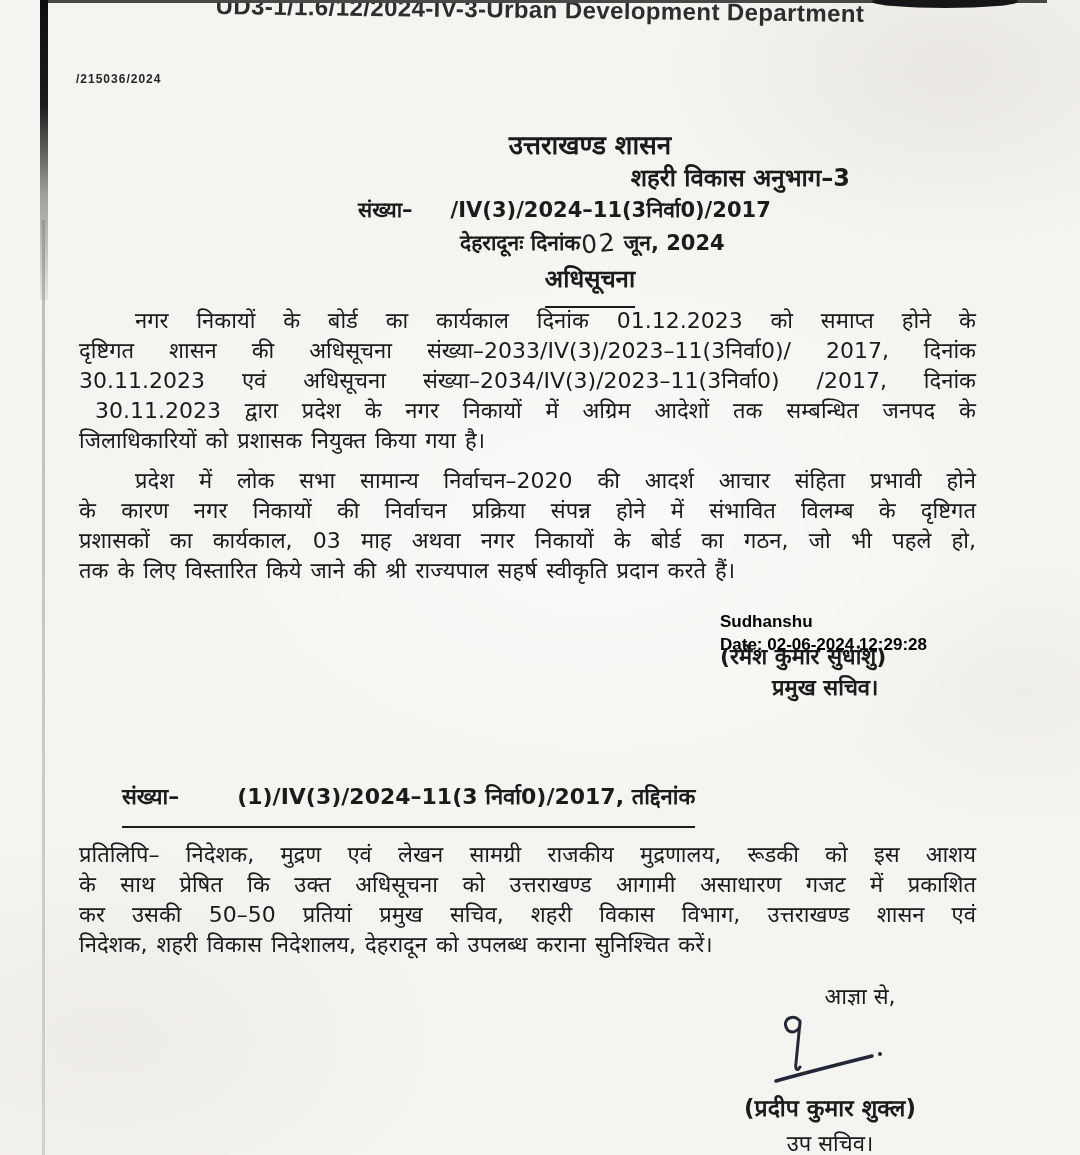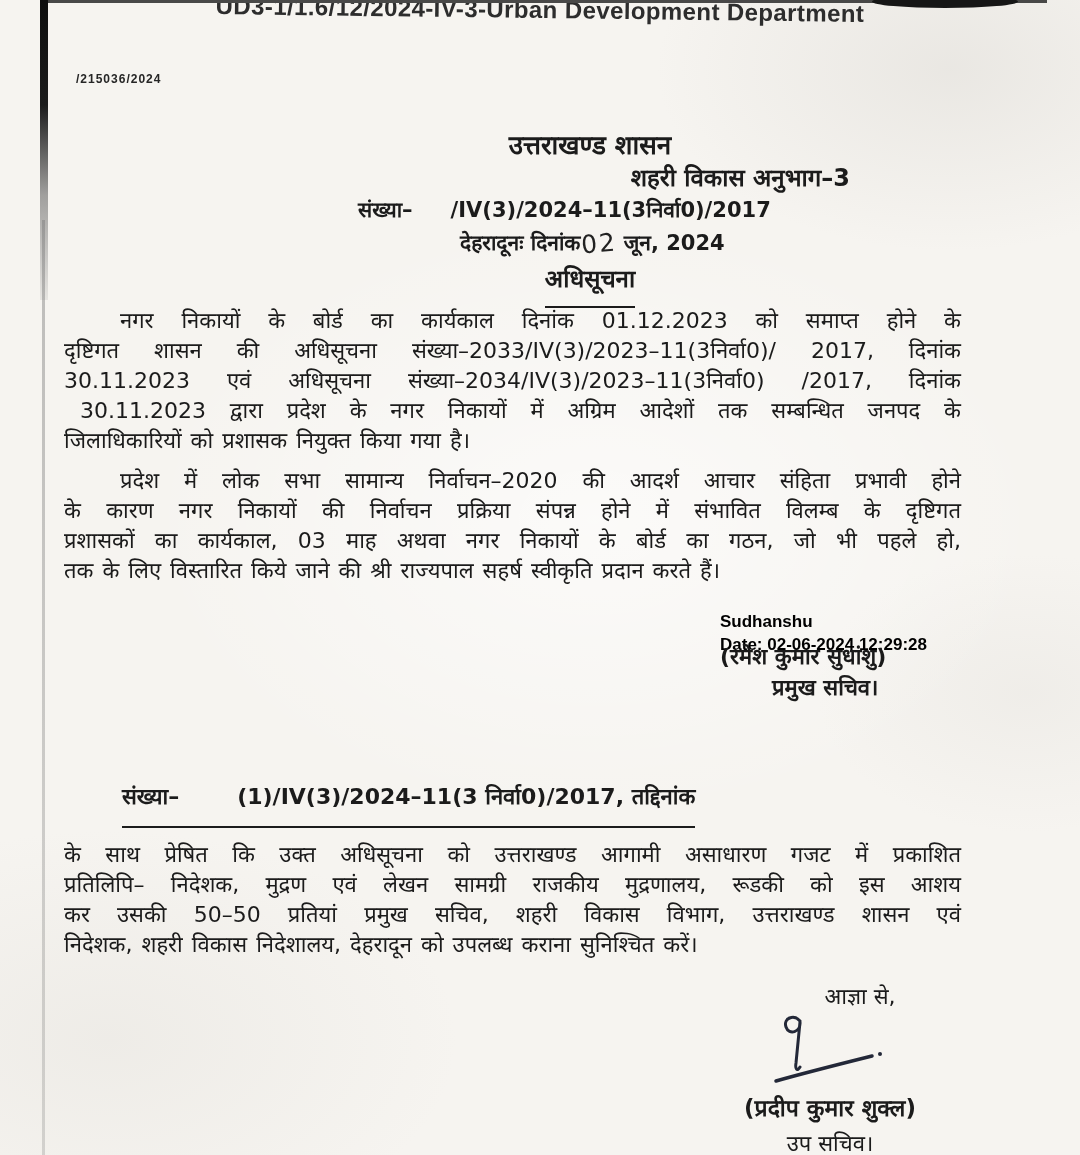--- a/index.html
+++ b/index.html
@@ -71,21 +71,21 @@
     transform: rotate(-5deg) translateY(2px);
     letter-spacing: 2px; color: #222;
   }
   .t-subject { text-align: center; margin-top: 2px; }
   .t-subject span {
     display: inline-block; font-size: 24px; font-weight: 700;
     border-bottom: 2.5px solid #1b1b1b; padding-bottom: 12px;
   }
 
   
-  .content { position: absolute; left: 64px; width: 897px; }
+  .content { position: absolute; left: 79px; width: 897px; }
   .para-line {
     font-size: 22px; line-height: 30px;
     text-align: justify; text-align-last: justify;
     word-spacing: 2px;
   }
   .para-line.last { text-align: center; text-align-last: left; }
   .para-line.indent { text-indent: 56px; }
   .para-line.indent-sm { text-indent: 16px; }
   .p1 { top: 306px; }
   .p2 { top: 466px; }
@@ -183,22 +183,22 @@
       <div class="signer-name">(रमेश कुमार सुधांशु)</div>
     </div>
     <div class="signer-title">प्रमुख सचिव।</div>
   </div>
 
   <div class="ref-line">
     <span class="underlined"><span>संख्या–</span><span class="gap"></span><span>(1)/IV(3)/2024–11(3 निर्वा0)/2017, तद्दिनांक</span></span>
   </div>
 
   <div class="content p3">
+    <div class="para-line">प्रतिलिपि– निदेशक, मुद्रण एवं लेखन सामग्री राजकीय मुद्रणालय, रूडकी को इस आशय</div>
     <div class="para-line">के साथ प्रेषित कि उक्त अधिसूचना को उत्तराखण्ड आगामी असाधारण गजट में प्रकाशित</div>
-    <div class="para-line">प्रतिलिपि– निदेशक, मुद्रण एवं लेखन सामग्री राजकीय मुद्रणालय, रूडकी को इस आशय</div>
     <div class="para-line">कर उसकी 50–50 प्रतियां प्रमुख सचिव, शहरी विकास विभाग, उत्तराखण्ड शासन एवं</div>
     <div class="para-line last">निदेशक, शहरी विकास निदेशालय, देहरादून को उपलब्ध कराना सुनिश्चित करें।</div>
   </div>
 
   <div class="sig2">
     <div class="by-order">आज्ञा से,</div>
     <div class="ink">
       <svg width="130" height="74" viewBox="0 0 130 74">
         <path d="M30 8 C24 1, 13 5, 16 14 C19 23, 31 19, 30 9 L26 50 C25 56, 27 59, 30 54" fill="none" stroke="#232838" stroke-width="3" stroke-linecap="round"></path>
         <path d="M6 68 C34 60, 74 50, 102 43" fill="none" stroke="#232838" stroke-width="3.5" stroke-linecap="round"></path>

